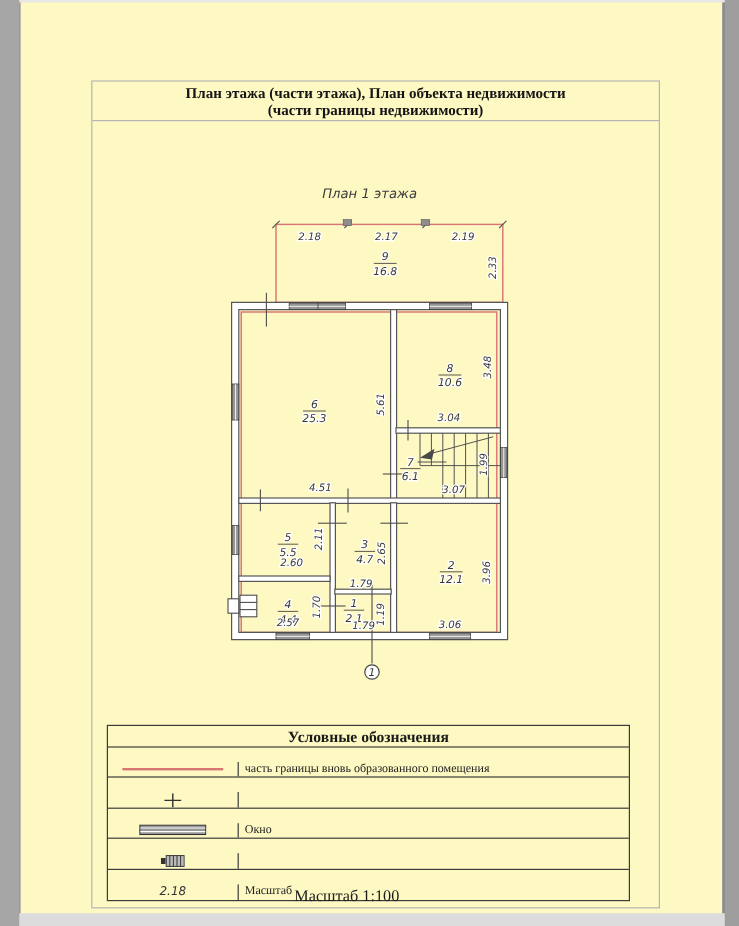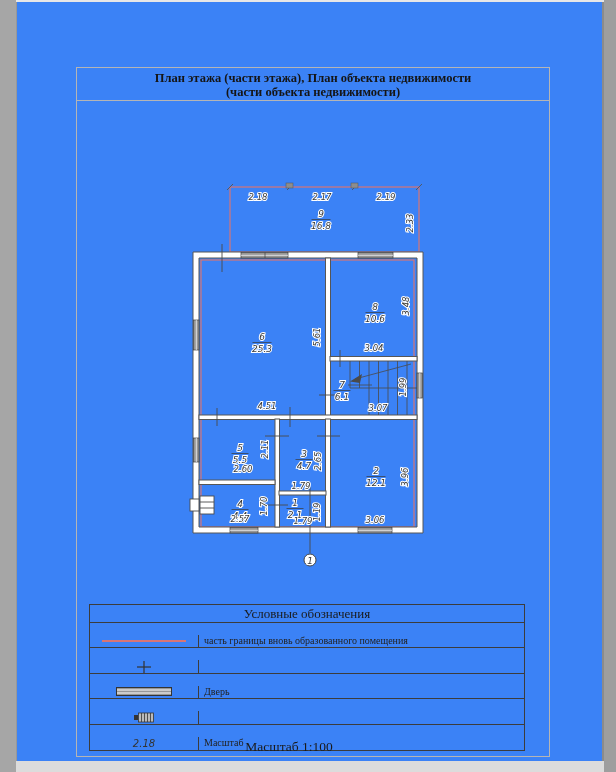--- a/index.html
+++ b/index.html
@@ -1,35 +1,35 @@
 <!DOCTYPE html>
 <html><head>
 <meta charset="utf-8">
 <style>
   html,body{margin:0;padding:0;background:#ffffff;}
-  .photo{position:relative;width:616px;height:772px;background:#3b82f6;overflow:hidden;
+  .photo{position:relative;width:616px;height:772px;background:#fef9c3;overflow:hidden;
          font-family:"Liberation Serif", serif;}
   .strip{position:absolute;top:0;height:772px;}
   .strip-left{left:0;width:16px;background:#a6a6a6;border-right:1px solid #989898;}
   .strip-right{right:0;width:12px;background:#9e9e9e;border-left:2px solid #8b8b8b;}
   .strip-top{position:absolute;left:16px;right:12px;top:0;height:2px;background:#e7e7e7;}
   .strip-bottom{position:absolute;left:16px;right:12px;top:761px;height:11px;background:#dcdcdc;}
   .frame{position:absolute;left:76px;top:67px;width:474px;height:690px;
          border:1px solid #b5b5b5;box-sizing:border-box;background:transparent;}
   .title-box{position:absolute;left:0;top:0;width:100%;height:33px;border-bottom:1px solid #b5b5b5;
              box-sizing:border-box;text-align:center;padding-top:3px;}
   .title-box .tl{font-weight:bold;font-size:12.5px;line-height:14px;color:#151515;}
   .caption{position:absolute;left:0;top:155px;width:616px;text-align:center;
            font-family:"DejaVu Sans", sans-serif;font-style:italic;font-size:11px;color:#3b3b3b;}
   svg.plan{position:absolute;left:0;top:0;}
   
   .legend{position:absolute;left:89px;top:604px;width:436px;border:1px solid #3c3c3c;
           box-sizing:border-box;background:#fff0;}
   .lhdr{height:17px;border-bottom:1px solid #3c3c3c;text-align:center;
-        font-size:13px;line-height:17px;color:#1a1a1a;}
+        font-size:13px;line-height:17px;color:#1a1a1a;font-weight:bold;}
   .lrow{display:flex;height:13.4px;border-bottom:1px solid #3c3c3c;box-sizing:border-box;margin-top:12px;}
   .lrow:last-child{border-bottom:none;}
   .lsym{width:109px;border-right:1px solid #3c3c3c;box-sizing:border-box;display:flex;
         align-items:center;justify-content:center;}
   .llbl{flex:1;font-size:10px;line-height:12.5px;color:#222;padding-left:5px;}
   .sym-redline{width:84px;height:2px;background:#d87575;}
   .sym-wall{width:52px;height:7px;background:#fff;border:1px solid #333;box-sizing:border-box;}
   .sym-size{font-family:"DejaVu Sans", sans-serif;font-style:italic;font-size:10px;color:#333;}
   .scale{position:absolute;left:76px;top:739px;width:426px;text-align:center;
          font-size:13.5px;color:#1a1a1a;}
@@ -43,24 +43,25 @@
 
 <div class="photo">
   <div class="strip strip-left"></div>
   <div class="strip strip-right"></div>
   <div class="strip-top"></div>
   <div class="strip-bottom"></div>
 
   <div class="frame">
     <div class="title-box">
       <div class="tl">План этажа (части этажа), План объекта недвижимости</div>
-      <div class="tl">(части объекта недвижимости)</div>
+      <div class="tl">(части границы недвижимости)</div>
     </div>
   </div>
 
+  <div class="caption">План 1 этажа</div>
 
   <svg class="plan" width="616" height="772" viewBox="0 0 616 772" xmlns="http://www.w3.org/2000/svg">
 
     <g fill="none" stroke="#d87575" stroke-width="1.2">
       <rect x="230" y="187" width="189" height="65"></rect>
       <rect x="201" y="260" width="213" height="267"></rect>
     </g>
 
     <g stroke="#555" stroke-width="0.9">
       <line x1="227" y1="190" x2="233" y2="184"></line>
@@ -252,21 +253,21 @@
     </div>
 
     <div class="lrow">
       <div class="lsym">
         <svg width="56" height="9" viewBox="0 0 56 9">
             <rect x="0.5" y="0.5" width="55" height="8" fill="#979797" stroke="#333"></rect>
             <line x1="1" y1="3" x2="55" y2="3" stroke="#fff"></line>
             <line x1="1" y1="6" x2="55" y2="6" stroke="#fff"></line>
           </svg>
       </div>
-      <div class="llbl">Дверь</div>
+      <div class="llbl">Окно</div>
     </div>
 
     <div class="lrow">
       <div class="lsym">
         <svg width="20" height="11" viewBox="0 0 20 11">
             <rect x="0" y="3" width="4" height="5" fill="#333"></rect>
             <rect x="4.5" y="1" width="15" height="9" fill="#bbb" stroke="#333" stroke-width="0.8"></rect>
             <line x1="7.5" y1="1" x2="7.5" y2="10" stroke="#333" stroke-width="0.8"></line>
             <line x1="10.5" y1="1" x2="10.5" y2="10" stroke="#333" stroke-width="0.8"></line>
             <line x1="13.5" y1="1" x2="13.5" y2="10" stroke="#333" stroke-width="0.8"></line>

